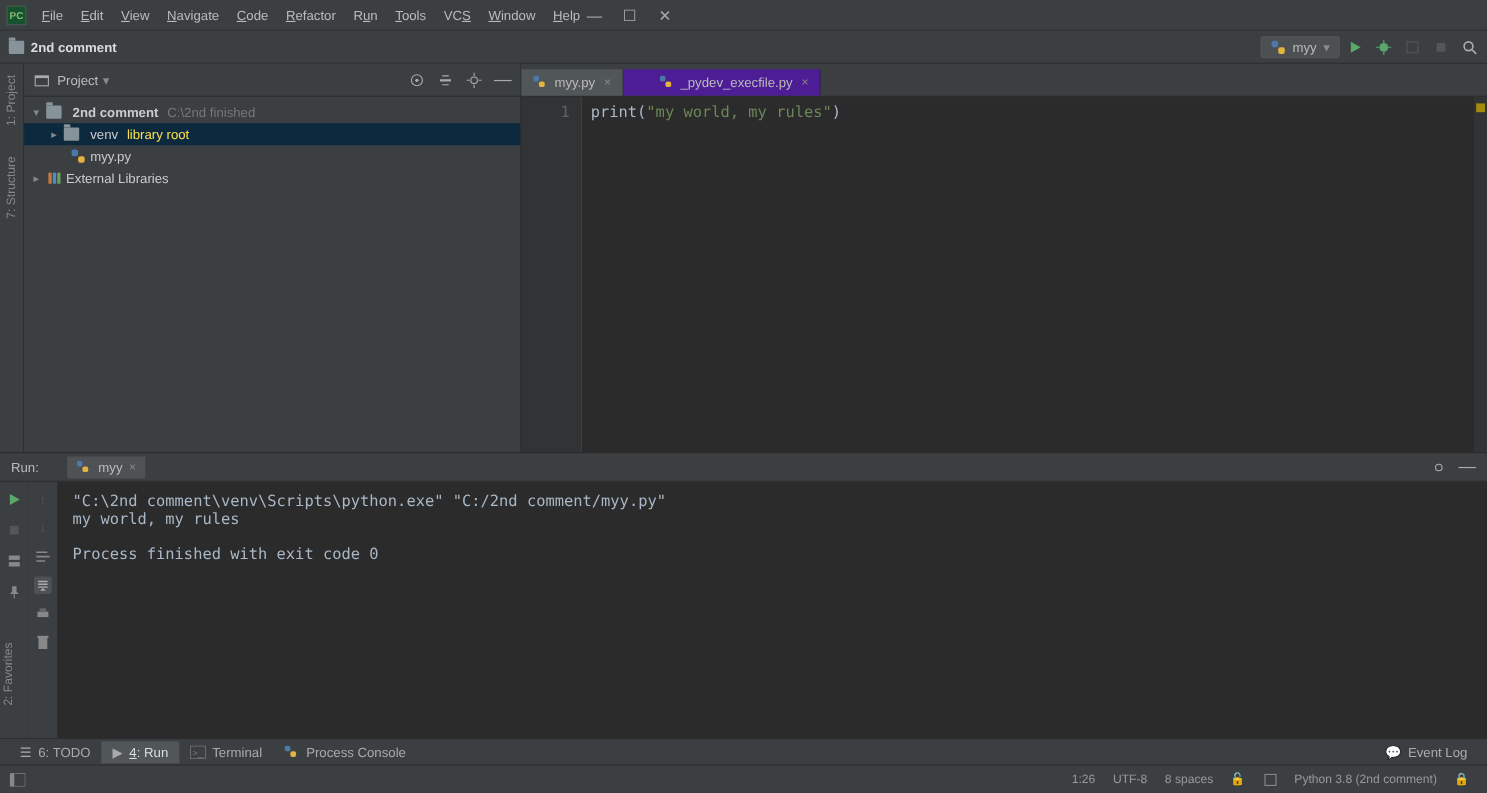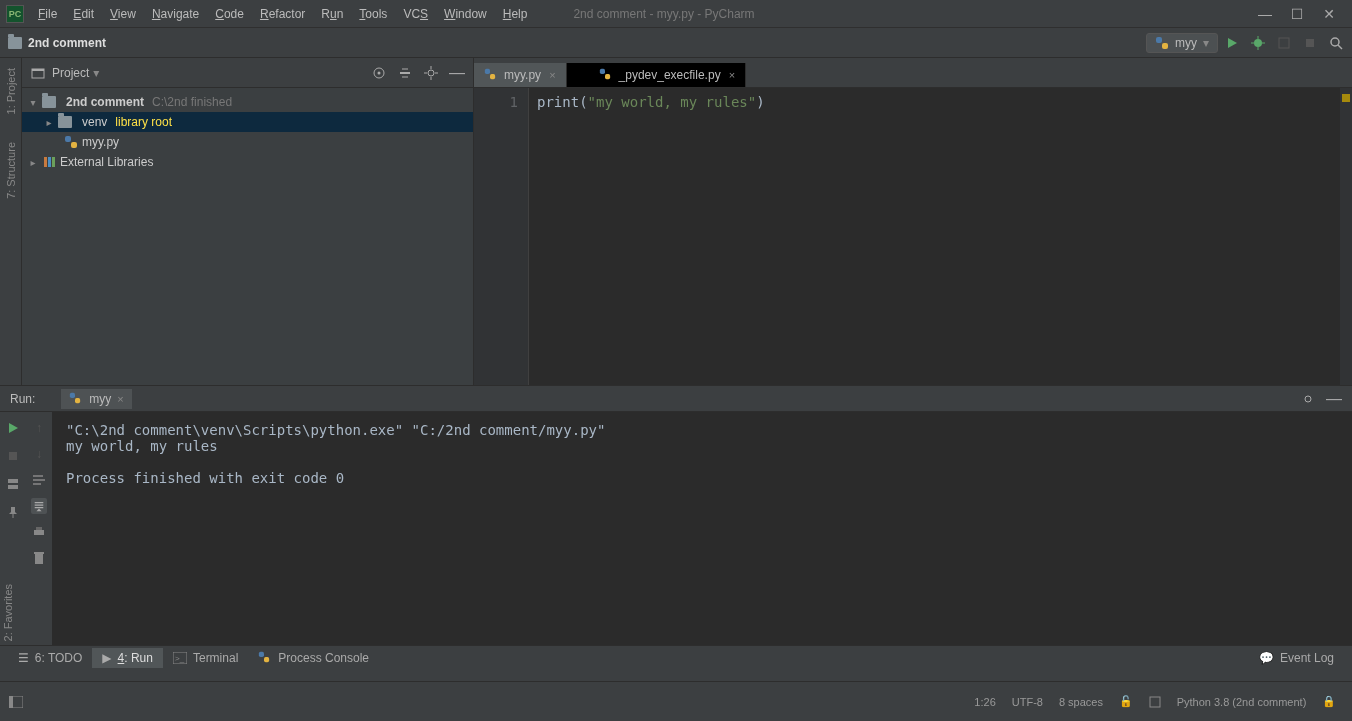--- a/index.html
+++ b/index.html
@@ -153,22 +153,22 @@
   
   .bottom-tabs{
     height:24px;background:#3c3f41;border-top:1px solid #2d2d2d;
     display:flex;align-items:center;padding:0 8px;gap:0;
   }
   .btab{display:flex;align-items:center;gap:6px;padding:3px 10px;color:#aaa;font-size:12px;}
   .btab.active{background:#515658;color:#ddd;}
   .btab .run-arrow{color:#aaa;}
   .bottom-tabs-spacer{flex:1;}
   .statusbar{
-    height:40px;background:#3c3f41;border-top:1px solid #2d2d2d;
-    display:flex;align-items:center;padding:0 8px;color:#999;font-size:11px;margin-top:12px;
+    height:26px;background:#3c3f41;border-top:1px solid #2d2d2d;
+    display:flex;align-items:center;padding:0 8px;color:#999;font-size:11px;
   }
   .statusbar-spacer{flex:1;}
   .status-seg{padding:0 8px;}
   
   svg{display:block;}
 </style>
 </head>
 <body>
 
 <div class="titlebar">
@@ -179,21 +179,20 @@
     <div class="menu-item"><u>V</u>iew</div>
     <div class="menu-item"><u>N</u>avigate</div>
     <div class="menu-item"><u>C</u>ode</div>
     <div class="menu-item"><u>R</u>efactor</div>
     <div class="menu-item">R<u>u</u>n</div>
     <div class="menu-item"><u>T</u>ools</div>
     <div class="menu-item">VC<u>S</u></div>
     <div class="menu-item"><u>W</u>indow</div>
     <div class="menu-item"><u>H</u>elp</div>
   </div>
-  <div class="title-center">2nd comment - myy.py - PyCharm</div>
   <div class="window-controls">
     <div class="win-ctrl">—</div>
     <div class="win-ctrl">☐</div>
     <div class="win-ctrl">✕</div>
   </div>
 </div>
 
 <div class="navbar">
   <span class="folder-ico"></span>
   <span style="color:#ddd;font-weight:bold;">2nd comment</span>
@@ -329,21 +328,21 @@
       <div class="tab">
         <span class="py-ico">
             <svg width="12" height="12" viewBox="0 0 14 14">
               <rect x="1" y="1" width="6" height="6" rx="2" fill="#4b79a8"></rect>
               <rect x="7" y="7" width="6" height="6" rx="2" fill="#e3b341"></rect>
             </svg>
           </span>
         <span>myy.py</span>
         <span class="close-x">×</span>
       </div>
-      <div class="tab" style="background:#000000;padding-left:32px;">
+      <div class="tab" style="background:#4c1d95;padding-left:32px;">
         <span class="py-ico">
             <svg width="12" height="12" viewBox="0 0 14 14">
               <rect x="1" y="1" width="6" height="6" rx="2" fill="#4b79a8"></rect>
               <rect x="7" y="7" width="6" height="6" rx="2" fill="#e3b341"></rect>
             </svg>
           </span>
         <span>_pydev_execfile.py</span>
         <span class="close-x">×</span>
       </div>
     </div>

